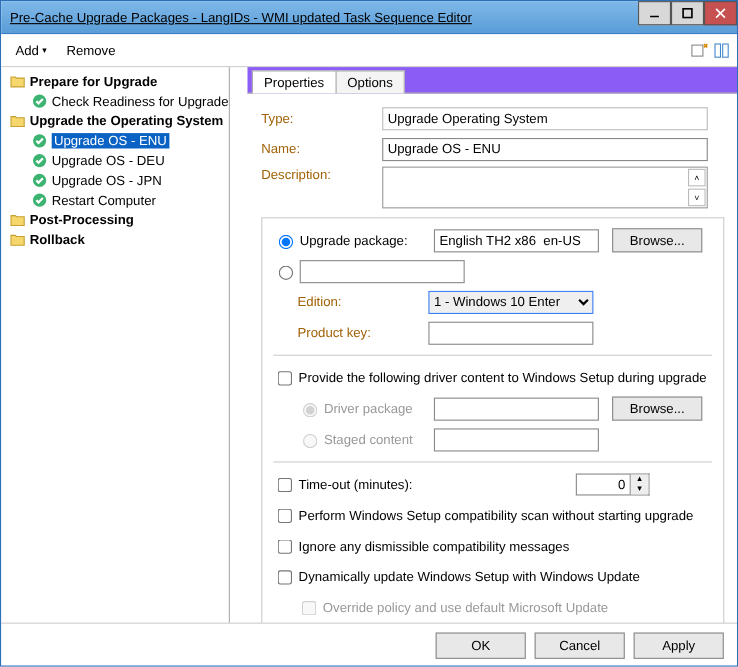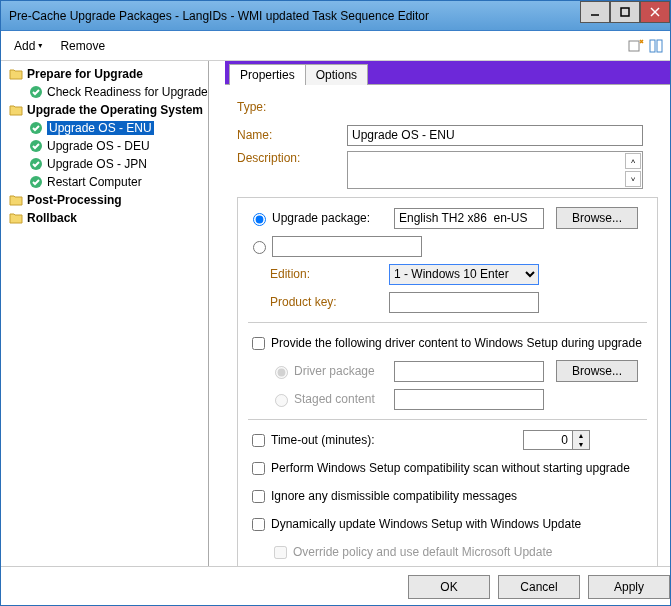--- a/index.html
+++ b/index.html
@@ -21,20 +21,21 @@
     padding-left: 8px;
     position: relative;
     border-bottom: 1px solid #3a7fc8;
   }
   .titlebar .title {
     color: #000;
     font-size: 12px;
     flex: 1;
     white-space: nowrap;
     overflow: hidden;
+    text-decoration: underline;
   }
   .winbtns { display: flex; height: 22px; position: absolute; top: 0; right: 0; }
   .winbtn {
     width: 30px;
     height: 22px;
     display: flex;
     align-items: center;
     justify-content: center;
     border: 1px solid #555;
     background: #d8d8d8;
@@ -82,21 +83,21 @@
   .selected { background: #0a63c4; color: #fff; padding: 0 2px; }
   .right {
     flex: 1;
     display: flex;
     flex-direction: column;
   }
   .tabs {
     display: flex;
     padding-top: 2px;
     padding-left: 4px;
-    background: #6d28d9;
+    background: #8b5cf6;
     position: relative;
     border-bottom: 1px solid #aaa;
   }
   .tab {
     padding: 3px 10px;
     border: 1px solid #aaa;
     border-bottom: none;
     background: #f4f4f4;
     margin-right: -1px;
     position: relative;
@@ -154,20 +155,21 @@
   .spin-input { width: 50px; height:20px; text-align:right; padding-right:4px; border:1px solid #888; font:inherit; }
   .spin-btns { display:flex; flex-direction:column; border:1px solid #888; border-left:none; }
   .spin-btns div { width:16px; height:9px; display:flex; align-items:center; justify-content:center; font-size:7px; background:#eee; }
   .footer {
     height: 40px;
     border-top: 1px solid #ccc;
     display: flex;
     justify-content: flex-end;
     align-items: center;
     gap: 8px;
+    padding-right: 12px;
   }
   .footer .btn { min-width: 82px; height: 24px; }
 </style>
 </head>
 <body>
 
 <div class="titlebar">
   <span class="title">Pre-Cache Upgrade Packages - LangIDs - WMI updated Task Sequence Editor</span>
   <div class="winbtns">
     <div class="winbtn">
@@ -294,20 +296,21 @@
 
   <div class="right">
     <div class="tabs">
       <div class="tab active">Properties</div>
       <div class="tab">Options</div>
     </div>
     <div class="tabbody">
 
       <div class="row">
         <span class="lbl">Type:</span>
+        <input type="text" readonly="" style="width: 296px; background: rgb(255, 255, 255); border: 1px solid rgb(187, 187, 187);" value="Upgrade Operating System">
       </div>
       <div class="row">
         <span class="lbl">Name:</span>
         <input type="text" style="width: 296px;" value="Upgrade OS - ENU">
       </div>
       <div class="row" style="align-items:flex-start;">
         <span class="lbl">Description:</span>
         <div class="desc-box">
           <div class="chev" style="top:1px;">˄</div>
           <div class="chev" style="bottom:1px;">˅</div>

